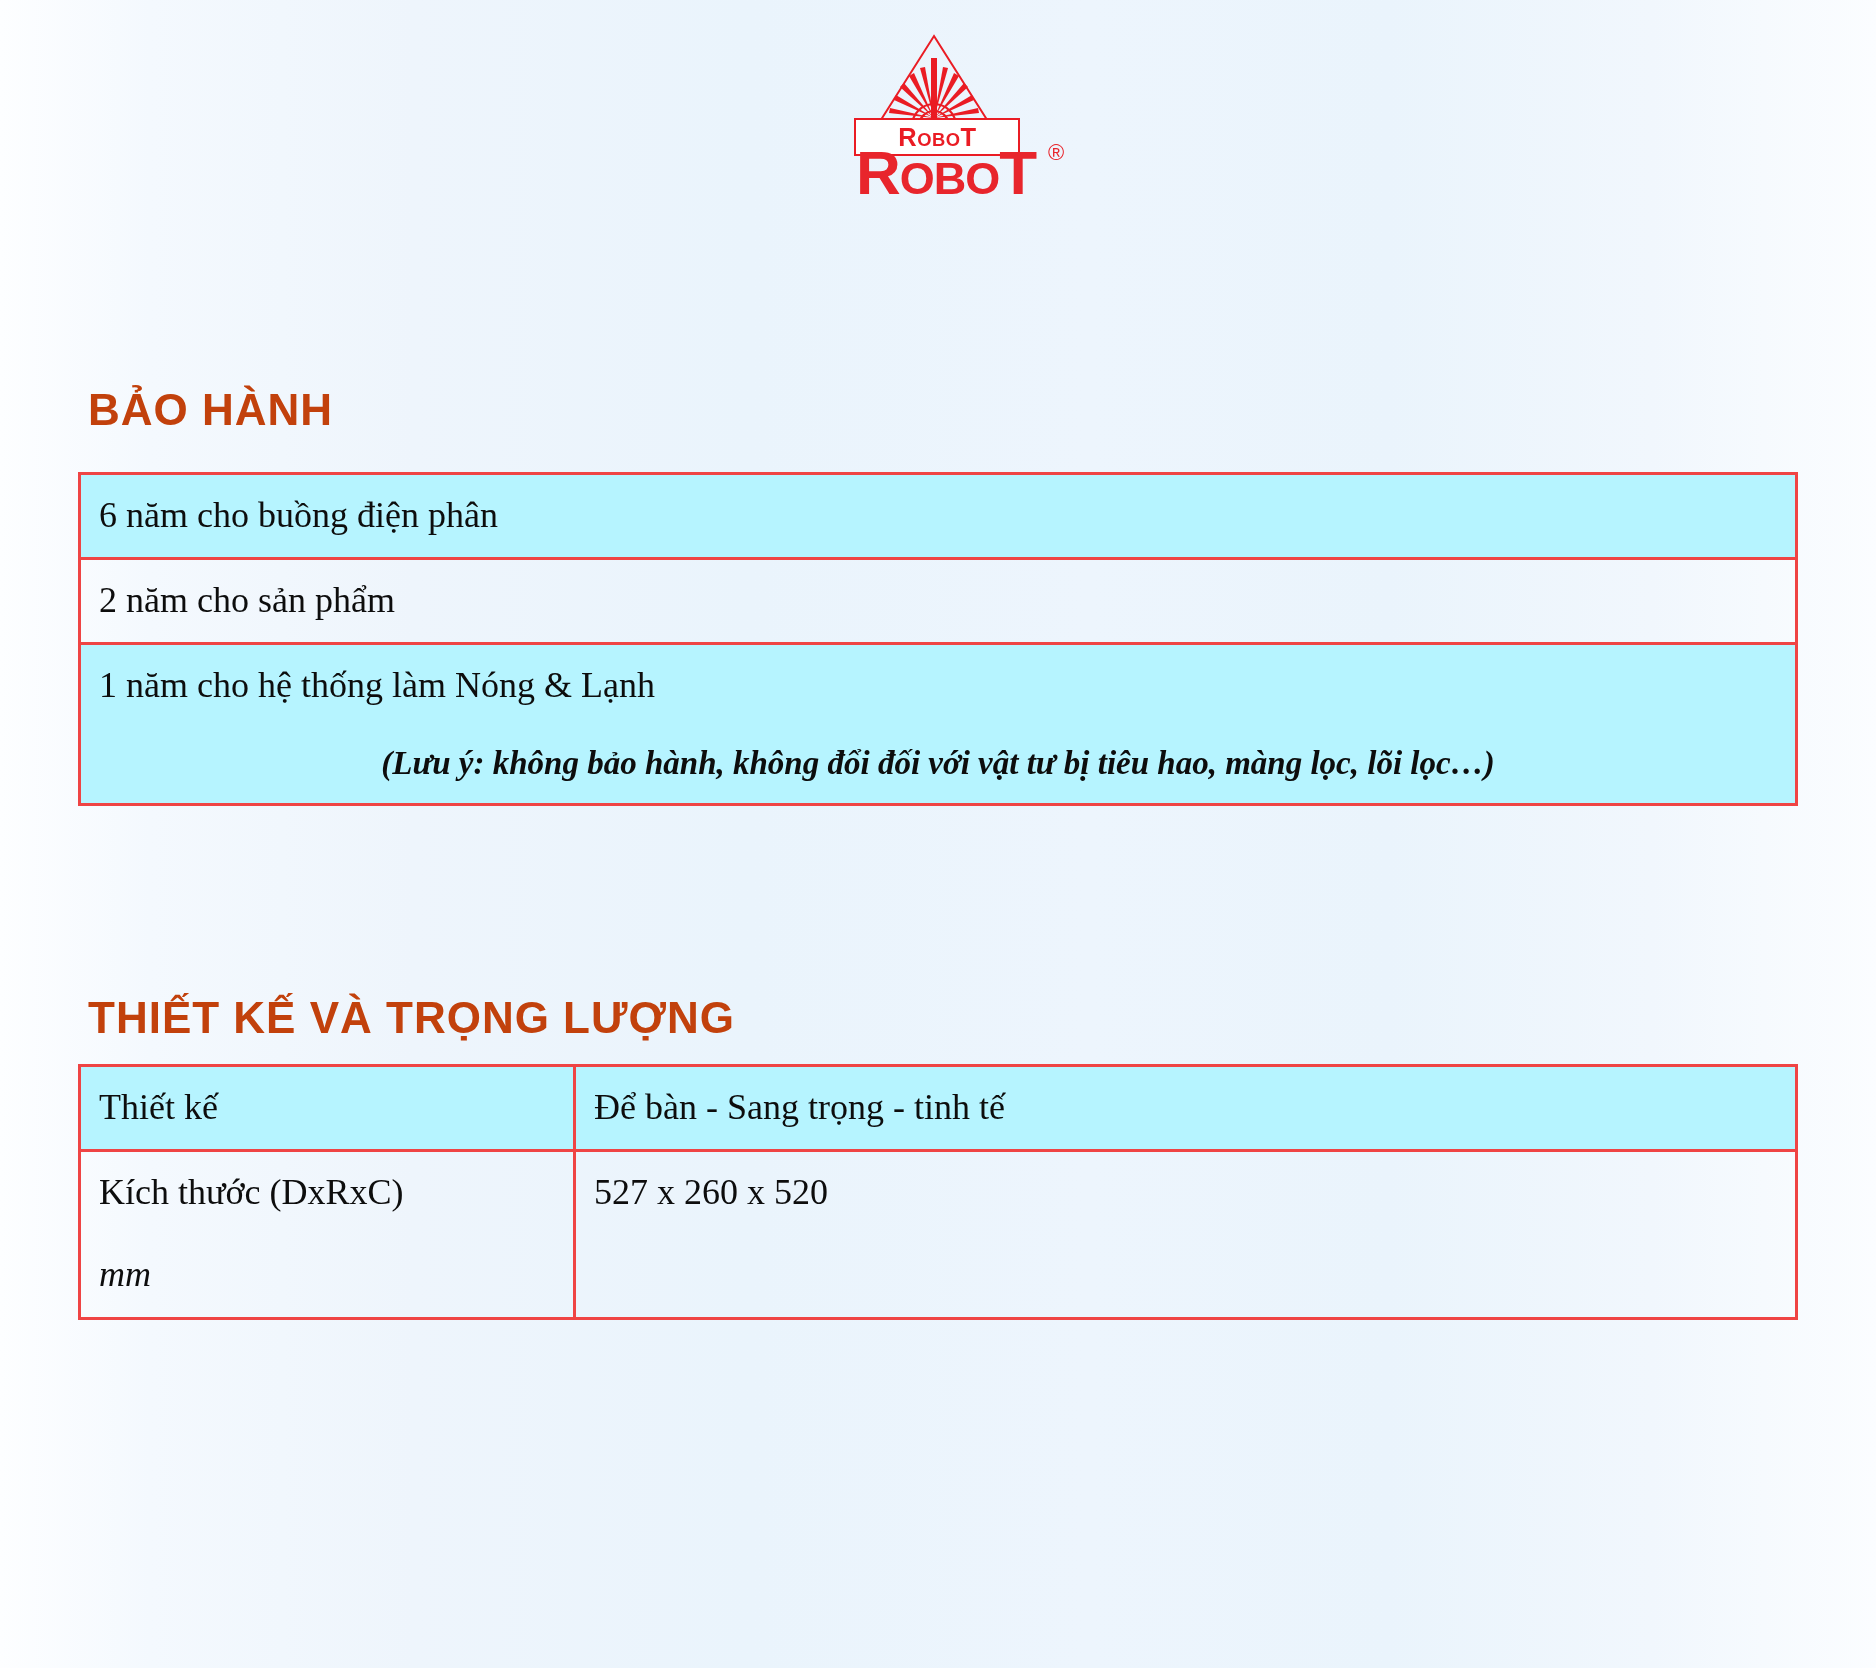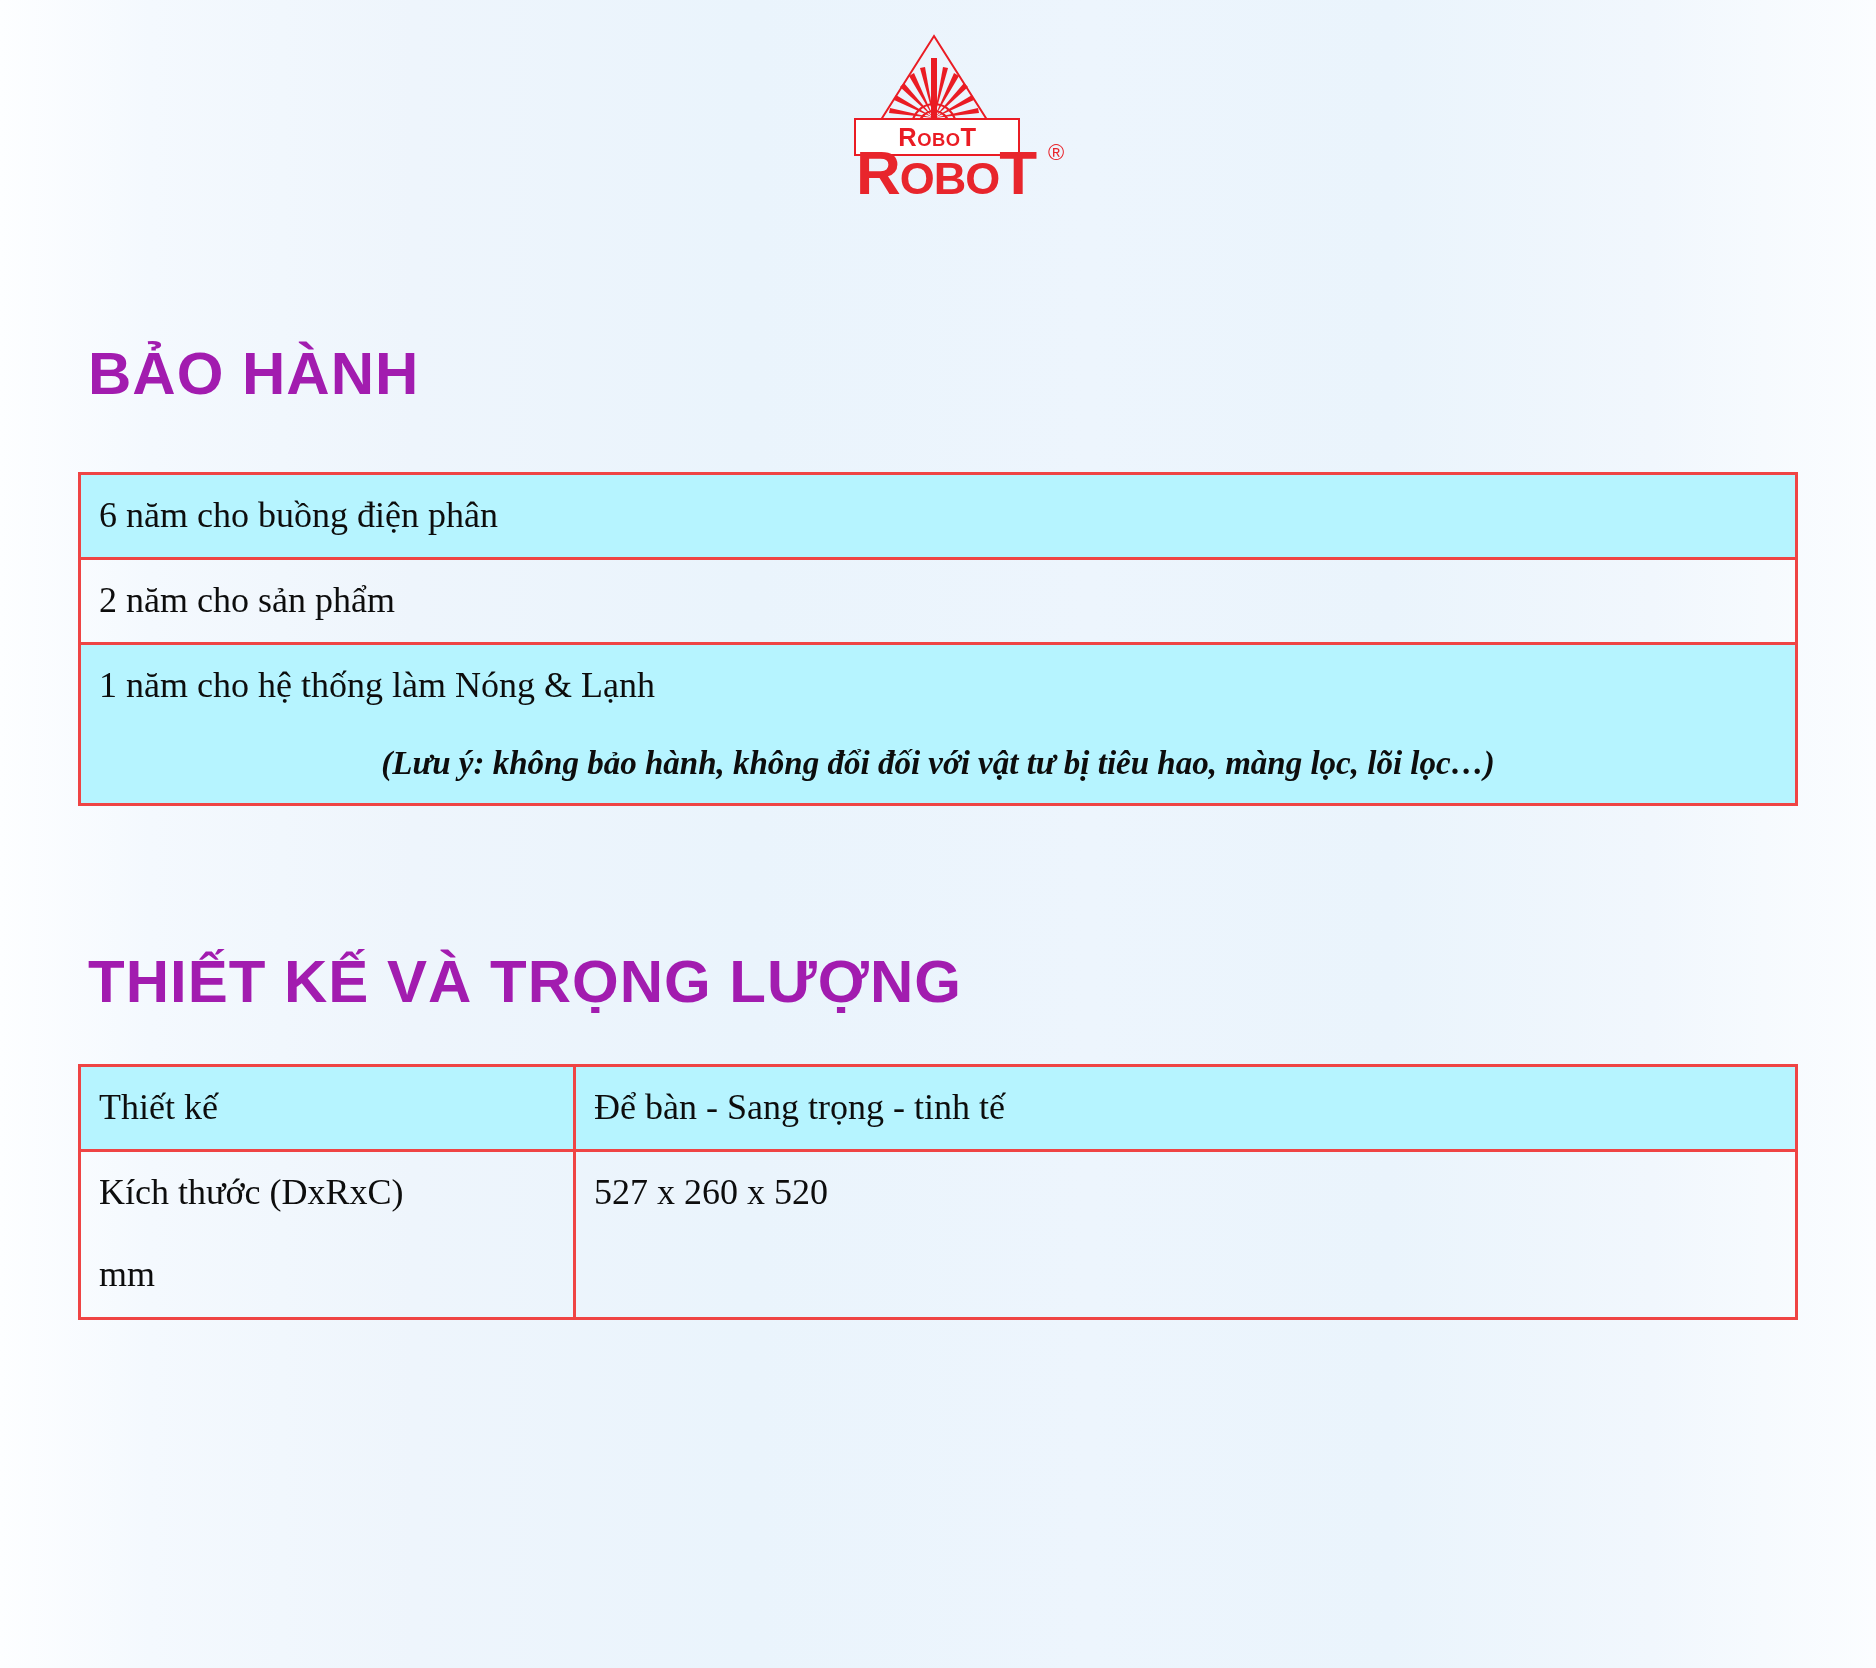--- a/index.html
+++ b/index.html
@@ -94,27 +94,28 @@
     color: #e8252c;
     font-family: "Liberation Sans", sans-serif;
     font-size: 22px;
     line-height: 1;
   }
 
   
   .section-heading {
     position: absolute;
     left: 88px;
-    color: #a21caf;
-    font-family: "Liberation Sans", sans-serif;
-    font-weight: bold;
-    font-size: 60px;
+    color: #c2410c;
+    font-family: "Liberation Sans", sans-serif;
+    font-weight: bold;
+    font-size: 44px;
     line-height: 1;
     letter-spacing: 1px;
     white-space: nowrap;
+    margin-top: 44px;
   }
   #heading-warranty { top: 344px; }
   #heading-design   { top: 952px; }
 
   
   .spec-table {
     position: absolute;
     left: 78px;
     width: 1720px;
     border-collapse: collapse;
@@ -142,20 +143,21 @@
     display: block;
     margin-top: 28px;
     font-weight: bold;
     font-style: italic;
     font-size: 33px;
     text-align: center;
   }
   .cell-sub {
     display: block;
     margin-top: 30px;
+    font-style: italic;
   }
   .cell-sub-bold {
     display: block;
     margin-top: 30px;
     font-weight: bold;
   }
 </style>
 </head>
 <body>
 

